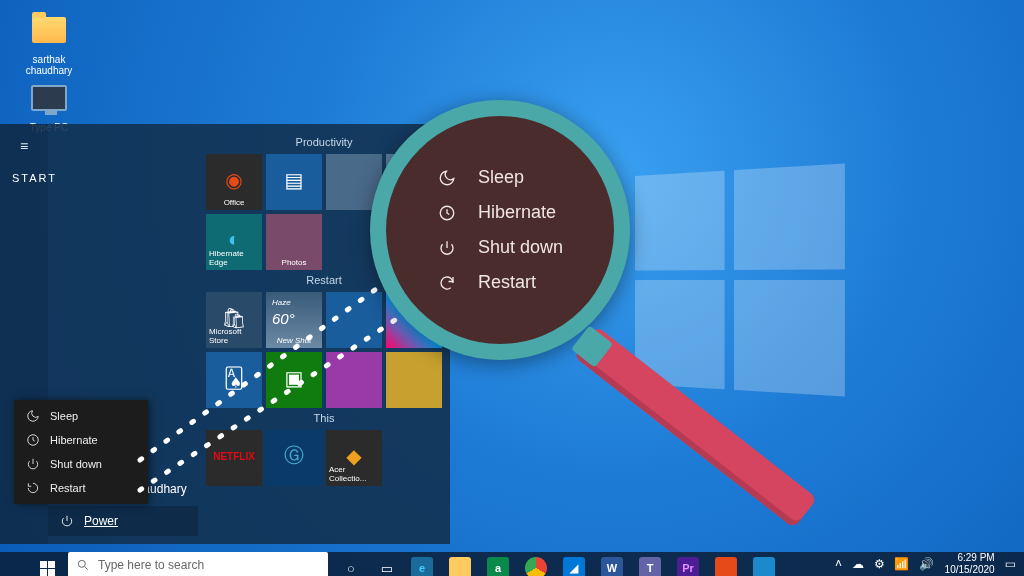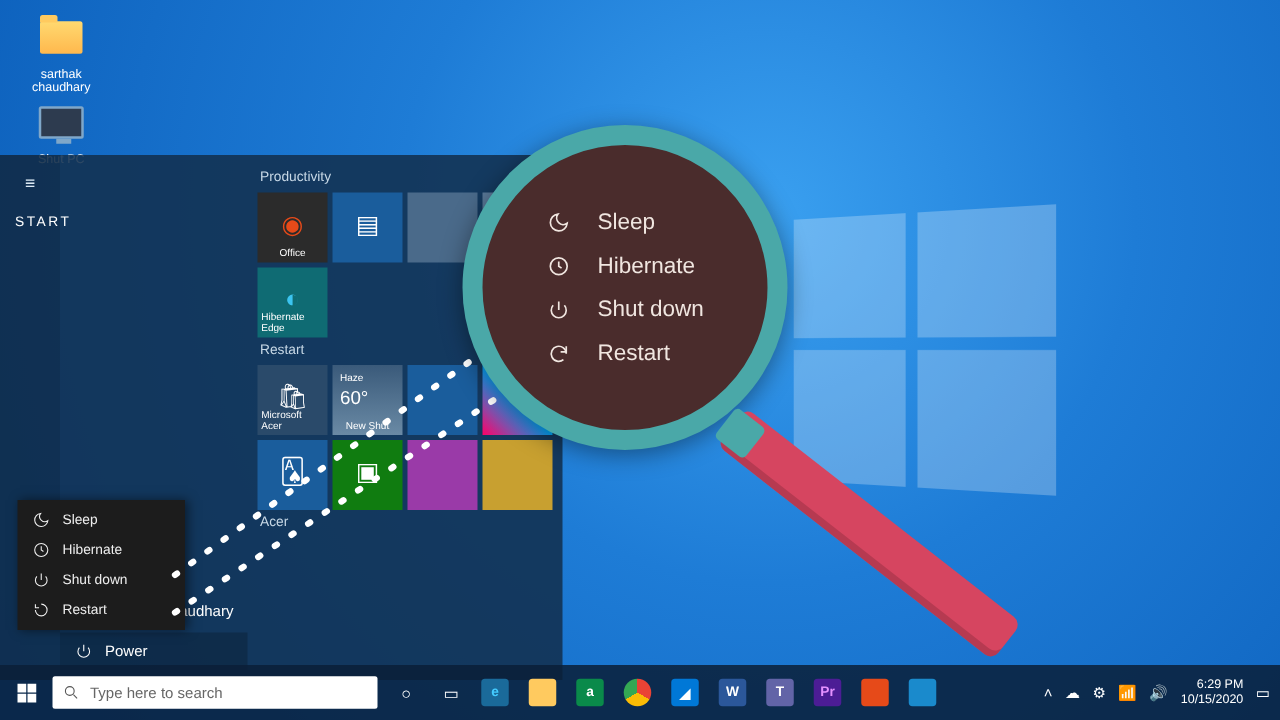--- a/index.html
+++ b/index.html
@@ -25,32 +25,32 @@
 .start-menu { position: absolute; left: 0; bottom: 32px; width: 450px; height: 420px; background: rgba(18, 48, 78, 0.88); display: flex; color: #fff; }
 .sm-rail { width: 48px; background: rgba(0,0,0,0.1); display: flex; flex-direction: column; padding-top: 6px; }
 .sm-rail .slot { height: 32px; display: flex; align-items: center; justify-content: center; font-size: 14px; color: #dbe9f5; }
 .sm-rail .label-row { flex: 0 0 auto; display: flex; align-items: center; font-size: 11px; letter-spacing: 2px; padding-left: 12px; height: 32px; }
 .sm-left { width: 150px; padding: 8px 0; font-size: 12px; display: flex; flex-direction: column; }
 .sm-left .pinned-top { flex: 1; }
 .sm-left .user-row { display: flex; align-items: center; gap: 8px; padding: 6px 10px; font-size: 12px; }
 .sm-left .user-row .av { width: 22px; height: 22px; border-radius: 50%; background: #5a7a95; display: flex; align-items: center; justify-content: center; font-size: 12px; }
 .power-popup { background: #1c1c1c; width: 134px; padding: 4px 0; box-shadow: 2px 0 8px rgba(0,0,0,0.5); position: absolute; left: 14px; bottom: 40px; }
 .power-popup .pi { display: flex; align-items: center; gap: 10px; padding: 5px 12px; font-size: 11px; color: #eee; cursor: pointer; }
-.power-btn { display: flex; align-items: center; gap: 10px; padding: 8px 12px; font-size: 12px; background: rgba(0,0,0,0.2); }
+.power-btn { display: flex; align-items: center; gap: 10px; padding: 8px 12px; font-size: 12px; background: rgba(0,0,0,0.2); text-decoration: underline; }
 .sm-tiles { flex: 1; padding: 8px; overflow: hidden; }
-.tiles-label { font-size: 11px; color: #c7d8e6; margin: 4px 2px 6px; }
+.tiles-label { font-size: 11px; color: #c7d8e6; margin: 4px 2px 6px; text-align: center; }
 .tiles-row { display: flex; gap: 4px; margin-bottom: 4px; }
 .tile { width: 56px; height: 56px; background: #1a5d9c; display: flex; flex-direction: column; align-items: center; justify-content: flex-end; font-size: 8px; color: #fff; padding: 3px; position: relative; overflow: hidden; }
 .tile .ticon { position: absolute; top: 50%; left: 50%; transform: translate(-50%, -60%); font-size: 20px; }
 .tile.dark { background: #2b2b2b; }
 .tile.teal { background: #0f6b73; }
-.tile.haze { background: linear-gradient(#3a5a7a, #6a8aa5); }
-
-
-.taskbar { position: absolute; left: 0; bottom: 0; width: 100%; height: 44px; background: rgba(10, 30, 55, 0.85); display: flex; align-items: center; color: #fff; }
+.tile.haze { background: linear-gradient(#3a5a7a, #6a8aa5); font-style: italic; }
+
+
+.taskbar { position: absolute; left: 0; bottom: 0; width: 100%; height: 24px; background: rgba(10, 30, 55, 0.85); display: flex; align-items: flex-start; color: #fff; padding-left: 26px; }
 .tb-start { width: 42px; height: 32px; display: flex; align-items: center; justify-content: center; cursor: pointer; }
 .win-icon { display: grid; grid-template-columns: 7px 7px; grid-template-rows: 7px 7px; gap: 1px; }
 .win-icon span { background: #fff; }
 .tb-search { width: 260px; height: 26px; background: #fff; display: flex; align-items: center; padding: 0 8px; gap: 8px; color: #666; font-size: 12px; border-radius: 2px; }
 .tb-icons { display: flex; align-items: center; gap: 2px; margin-left: 6px; }
 .tb-btn { width: 34px; height: 32px; display: flex; align-items: center; justify-content: center; font-size: 13px; cursor: pointer; }
 .tb-group { display: flex; gap: 2px; }
 .tb-app { width: 36px; height: 32px; display: flex; align-items: center; justify-content: center; cursor: pointer; }
 .tb-app .sq { width: 22px; height: 22px; border-radius: 3px; display: flex; align-items: center; justify-content: center; font-size: 11px; font-weight: bold; }
 .tb-tray { margin-left: auto; display: flex; align-items: center; gap: 10px; padding: 0 8px; font-size: 10px; }
@@ -78,21 +78,21 @@
 <div class="desktop-icon" style="left:14px; top:10px;">
   <div class="ico">
       <div class="folder-ico"></div>
     </div>
   <div>sarthak chaudhary</div>
 </div>
 <div class="desktop-icon" style="left:14px; top:78px;">
   <div class="ico">
       <div class="pc-ico"></div>
     </div>
-  <div>Shut PC</div>
+  <div>Type PC</div>
 </div>
 
 <div class="win-logo-bg">
   <div class="pane p1"></div>
     <div class="pane p2"></div>
     <div class="pane p3"></div>
     <div class="pane p4"></div>
 </div>
 
 <div class="start-menu">
@@ -163,46 +163,61 @@
           <div class="ticon">▤</div>
         </div>
       <div class="tile" style="background:#4a6a8a"></div>
       <div class="tile" style="background:#5a7a9a"></div>
     </div>
     <div class="tiles-row">
       <div class="tile teal">
           <div class="ticon" style="color:#3cc4f0;">◐</div>
           <span>Hibernate Edge</span>
         </div>
+      <div class="tile" style="background:#7a4a6a">
+          <span>Photos</span>
+        </div>
     </div>
     <div class="tiles-label">Restart</div>
     <div class="tiles-row">
       <div class="tile" style="background:#2a4a6a">
           <div class="ticon">🛍</div>
-          <span>Microsoft Acer</span>
+          <span>Microsoft Store</span>
         </div>
       <div class="tile haze">
         <div style="position:absolute;top:6px;left:6px;font-size:8px">Haze</div>
         <div style="position:absolute;top:18px;left:6px;font-size:15px;font-weight:300">60°</div>
         <span>New Shut</span>
       </div>
       <div class="tile"></div>
       <div class="tile" style="background:linear-gradient(45deg,#f06,#0af,#0f6)"></div>
     </div>
     <div class="tiles-row">
       <div class="tile">
           <div class="ticon">🂡</div>
         </div>
       <div class="tile" style="background:#107c10">
           <div class="ticon">▣</div>
         </div>
       <div class="tile" style="background:#9a3aa8"></div>
       <div class="tile" style="background:#c8a030"></div>
     </div>
-    <div class="tiles-label">Acer</div>
+    <div class="tiles-label">This</div>
+    <div class="tiles-row">
+      <div class="tile dark">
+          <div class="ticon" style="color:#e50914;font-size:10px;font-weight:bold">NETFLIX</div>
+        </div>
+      <div class="tile" style="background:#0a3a6a">
+          <div class="ticon" style="color:#4ac">Ⓖ</div>
+        </div>
+      <div class="tile dark">
+          <div class="ticon" style="color:#f0a020">◆</div>
+          <span>Acer Collectio...</span>
+        </div>
+    </div>
   </div>
 </div>
 
 <svg class="dots" style="left:0;top:0;width:1024px;height:576px">
   <path class="dot-path" d="M 140 460 L 430 250"></path>
   <path class="dot-path" d="M 140 490 L 440 290"></path>
 </svg>
 
 <div class="magnifier">
   <div class="mag-handle"></div>

